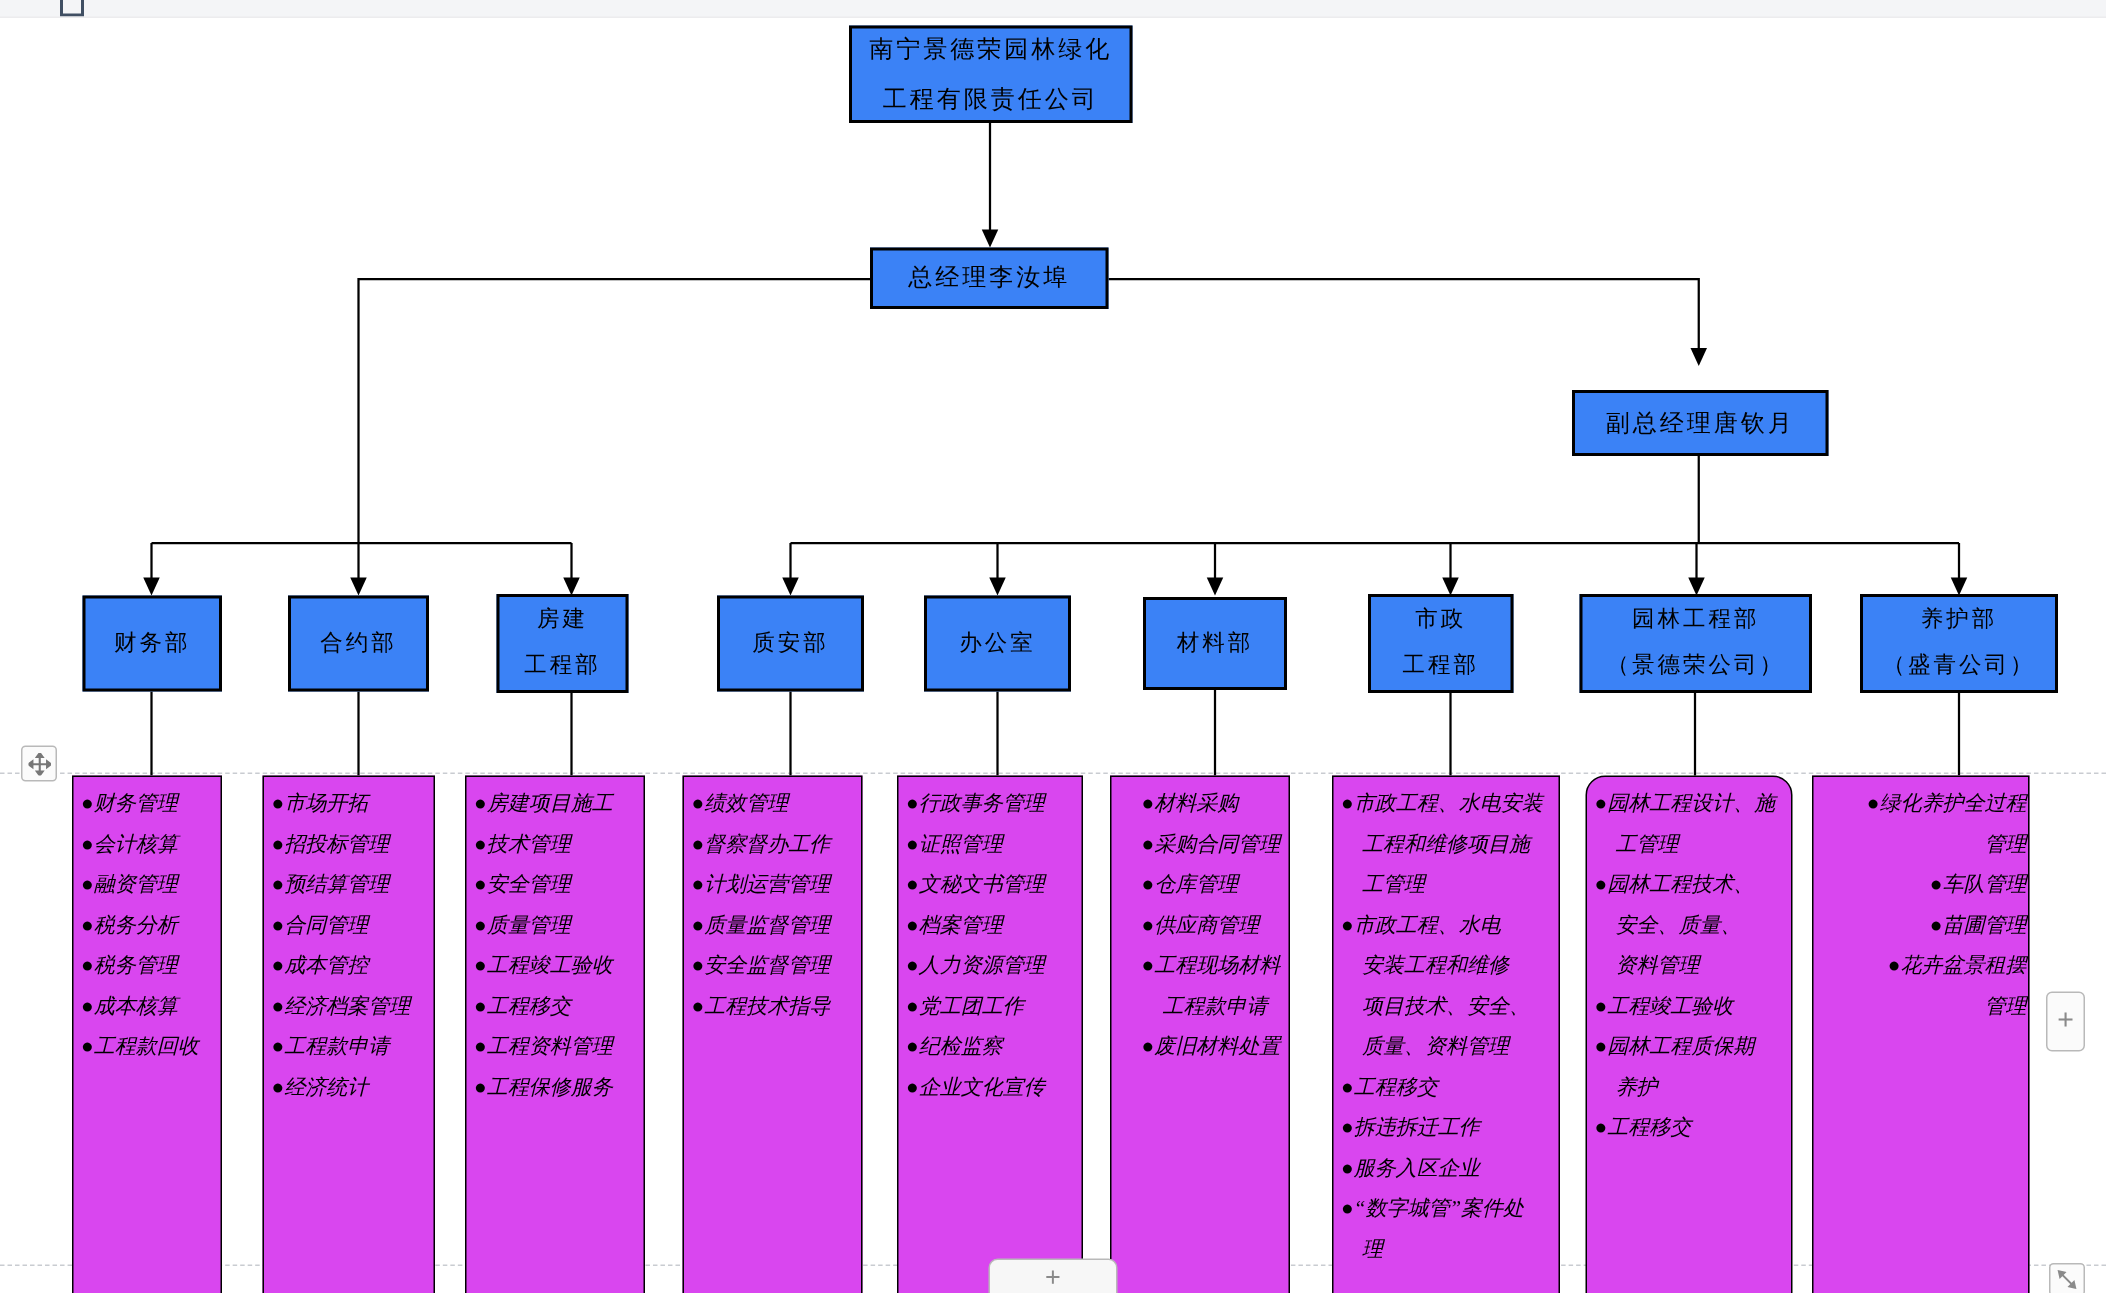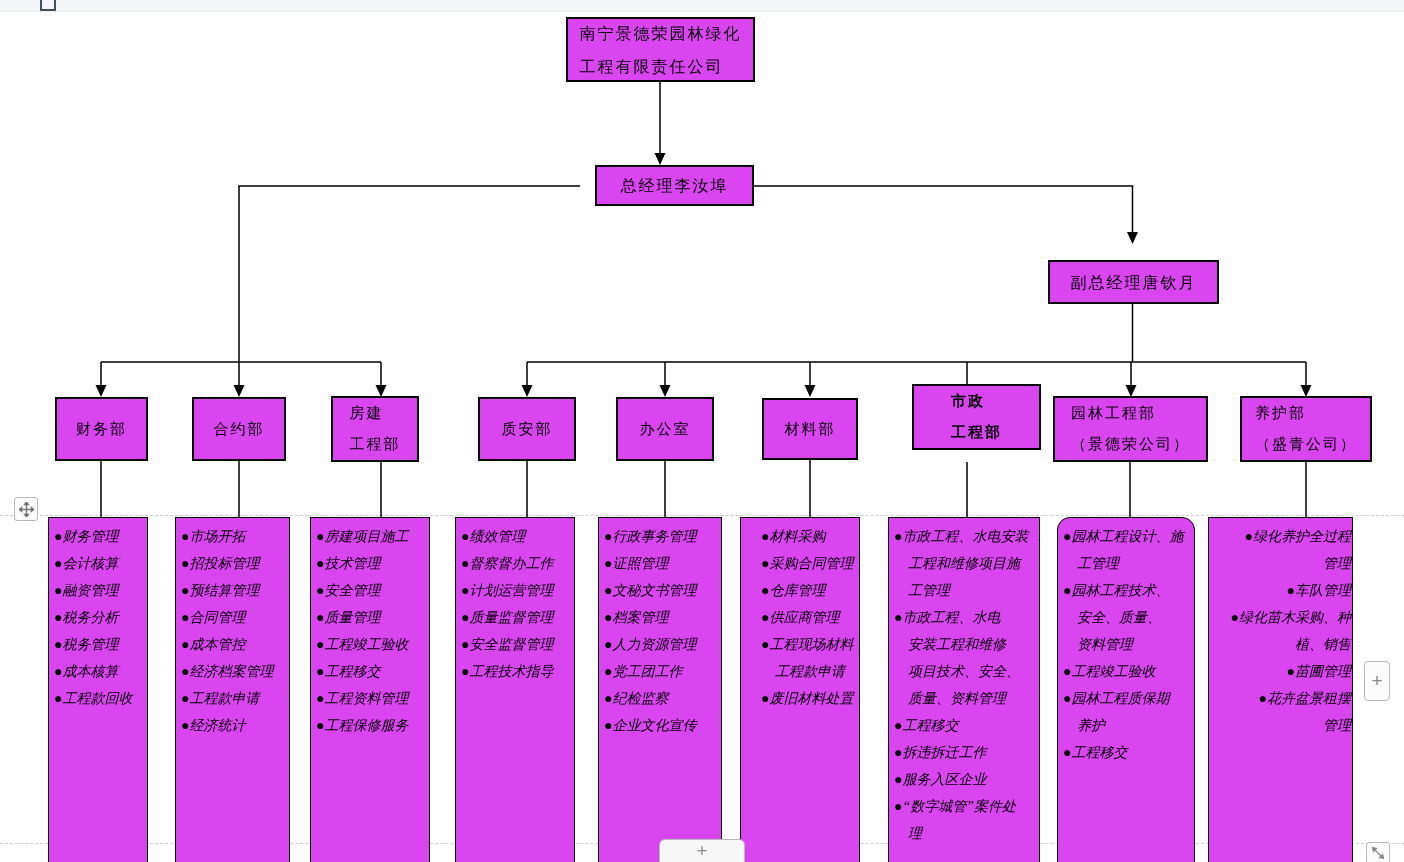--- a/index.html
+++ b/index.html
@@ -15,34 +15,34 @@
   
   .gridline{position:absolute;left:0;width:1404px;height:0;
     border-top:1px dashed #c9ccd1;z-index:0;}
   .gridline.top{top:515px;}
   .gridline.bottom{top:843px;}
 
   
   svg.connectors{position:absolute;left:0;top:0;z-index:1;}
 
   
-  .node{position:absolute;background:#d946ef;border:2px solid #000;box-sizing:border-box;
-    display:flex;align-items:center;justify-content:center;z-index:2;}
+  .node{position:absolute;background:#3b82f6;border:2px solid #000;box-sizing:border-box;
+    display:flex;align-items:center;justify-content:center;text-align:center;z-index:2;}
   .node .lbl{white-space:pre;line-height:33px;font-size:16px;letter-spacing:2px;}
   .node.root{left:566px;top:17px;width:189px;height:65px;}
-  .node.gm{left:580px;top:165px;width:159px;height:41px;margin-left:15px;}
+  .node.gm{left:580px;top:165px;width:159px;height:41px;}
   .node.dgm{left:1048px;top:260px;width:171px;height:44px;}
   .dept .lbl{font-size:15px;line-height:31px;}
   .d0{left:55px;top:397px;width:93px;height:64px;}
   .d1{left:192px;top:397px;width:94px;height:64px;}
   .d2{left:331px;top:396px;width:88px;height:66px;}
   .d3{left:478px;top:397px;width:98px;height:64px;}
   .d4{left:616px;top:397px;width:98px;height:64px;}
   .d5{left:762px;top:398px;width:96px;height:62px;}
-  .d6{left:912px;top:384px;width:129px;height:66px;font-weight:bold;}
+  .d6{left:912px;top:396px;width:97px;height:66px;}
   .d7{left:1053px;top:396px;width:155px;height:66px;}
   .d8{left:1240px;top:396px;width:132px;height:66px;}
 
   
   .list{position:absolute;top:517px;height:368px;background:#d946ef;border:1.5px solid #000;
     box-sizing:border-box;padding:5px 1px 0 5px;z-index:2;overflow:hidden;font-style:italic;}
   .l0{left:48px;width:100px;}
   .l1{left:175px;width:115px;}
   .l2{left:310px;width:120px;}
   .l3{left:455px;width:120px;}
@@ -241,22 +241,20 @@
 资料管理</div>
     <div class="duty">工程竣工验收</div>
     <div class="duty">园林工程质保期
 养护</div>
     <div class="duty">工程移交</div>
   </div>
   <div class="list l8">
     <div class="duty">绿化养护全过程
 管理</div>
     <div class="duty">车队管理</div>
-    <div class="duty">绿化苗木采购、种
-植、销售</div>
     <div class="duty">苗圃管理</div>
     <div class="duty">花卉盆景租摆
 管理</div>
   </div>
 
   <div class="widget move-handle">
     <svg width="15" height="15" viewBox="0 0 15 15">
       <g stroke="#777" stroke-width="1.4" fill="#777">
         <line x1="7.5" y1="2" x2="7.5" y2="13"></line>
           <line x1="2" y1="7.5" x2="13" y2="7.5"></line>

